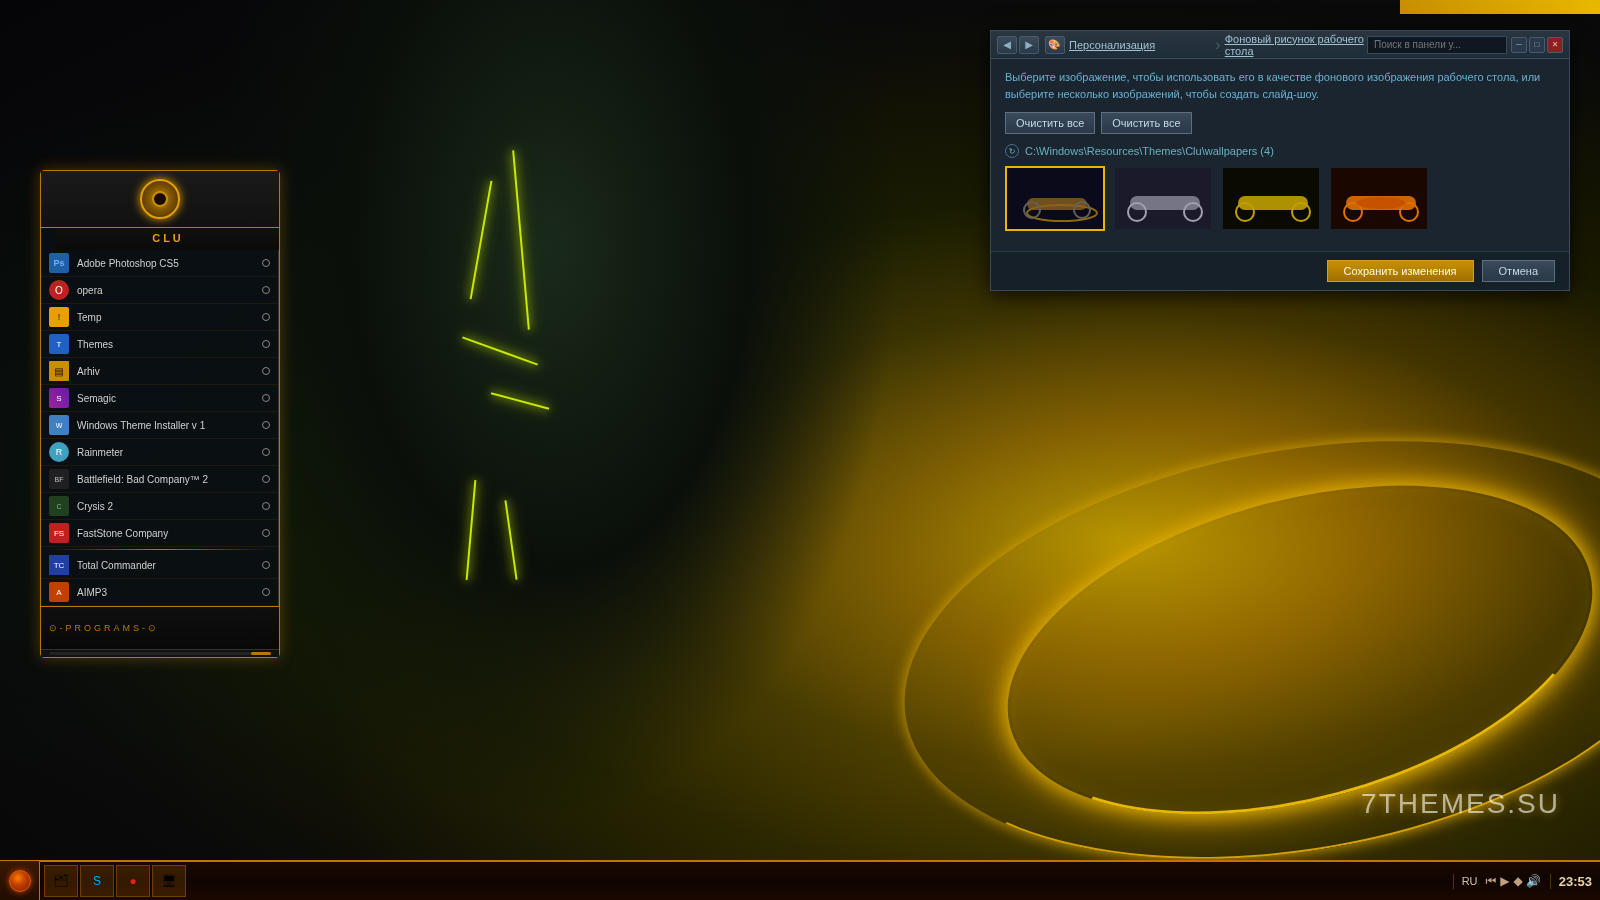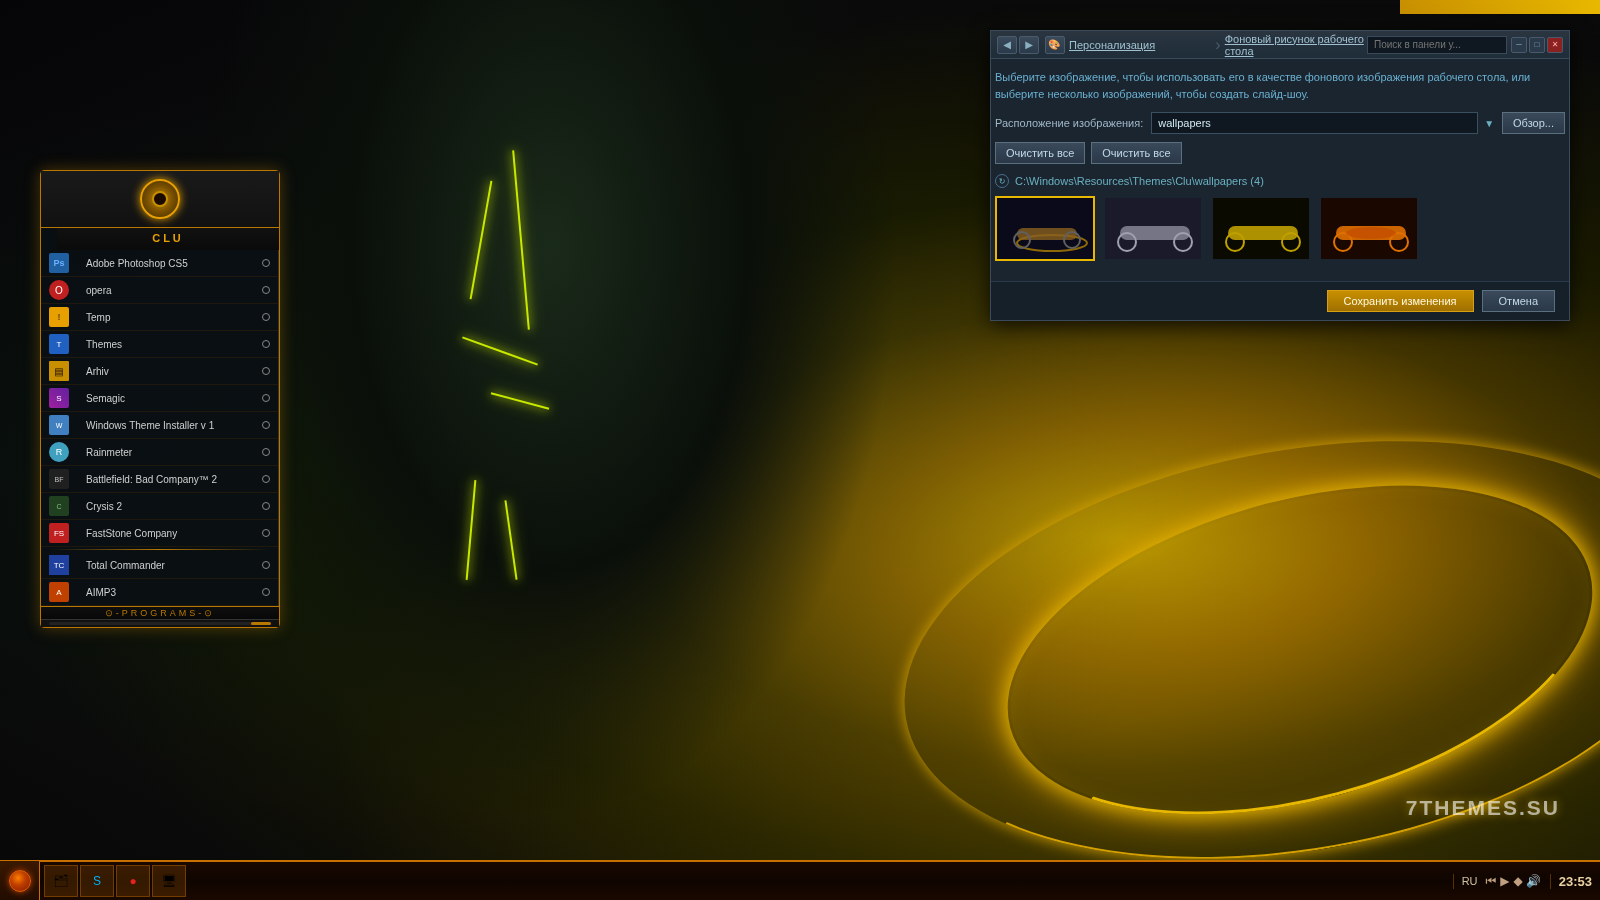--- a/index.html
+++ b/index.html
@@ -57,22 +57,22 @@
       transform: rotate(-10deg);
       border-color: transparent transparent #d4a000 transparent;
     }
 
     
     .watermark {
       position: absolute;
       bottom: 80px;
       right: 40px;
       color: rgba(255,255,255,0.6);
-      font-size: 21px;
-      font-weight: bold;
+      font-size: 28px;
+      font-weight: normal;
       letter-spacing: 2px;
       z-index: 2;
       text-shadow: 0 0 10px rgba(255,200,0,0.5);
     }
 
     
     .launcher {
       position: absolute;
       left: 40px;
       top: 170px;
@@ -137,21 +137,21 @@
       display: flex;
       align-items: center;
       padding: 3px 8px;
       cursor: pointer;
       border-bottom: 1px solid rgba(80,50,0,0.3);
     }
 
     .app-icon {
       width: 20px;
       height: 20px;
-      margin-right: 17px;
+      margin-right: 8px;
       display: flex;
       align-items: center;
       justify-content: center;
       font-size: 12px;
       flex-shrink: 0;
     }
 
     .app-name {
       color: #d0d0d0;
       font-size: 10px;
@@ -185,22 +185,21 @@
       border-bottom: 1px solid rgba(80,50,0,0.2);
     }
 
     .menu-item.active {
       color: #e8b800;
     }
 
     .launcher-footer {
       background: linear-gradient(180deg, #0f0f0f 0%, #080808 100%);
       border-top: 1px solid #b87800;
-      padding: 1px 8px;
-      text-align: center;
+      padding: 16px 8px;
     }
 
     .programs-label {
       color: #b87800;
       font-size: 9px;
       letter-spacing: 3px;
     }
 
     .launcher-scrollbar {
       height: 8px;
@@ -320,21 +319,21 @@
       justify-content: center;
       font-size: 8px;
       cursor: pointer;
     }
 
     .win-btn-min { background: #2a3a4a; color: #8ab0c0; }
     .win-btn-max { background: #2a3a4a; color: #8ab0c0; }
     .win-btn-close { background: #8a2020; color: #ffaaaa; }
 
     .panel-body {
-      padding: 10px 4px;
+      padding: 10px 14px;
     }
 
     .panel-description {
       color: #6ab0d0;
       font-size: 11px;
       line-height: 1.5;
       margin-bottom: 10px;
     }
 
     .panel-row {
@@ -748,26 +747,20 @@
       <div class="win-btn win-btn-min">─</div>
       <div class="win-btn win-btn-max">□</div>
       <div class="win-btn win-btn-close">✕</div>
     </div>
   </div>
 
   <div class="panel-body">
     <div class="panel-description">Выберите изображение, чтобы использовать его в качестве фонового изображения рабочего стола, или
 выберите несколько изображений, чтобы создать слайд-шоу.</div>
 
-    <div class="panel-row">
-      <span class="panel-label">Расположение изображения:</span>
-      <input class="panel-input" type="text" value="wallpapers" style="">
-      <span class="panel-dropdown-arrow">▼</span>
-      <button class="panel-btn">Обзор...</button>
-    </div>
 
     <div class="panel-btn-row">
       <button class="panel-btn">Очистить все</button>
       <button class="panel-btn">Очистить все</button>
     </div>
 
     <div class="panel-folder-path">
       <div class="folder-refresh">↻</div>
       <span class="folder-path-text">C:\Windows\Resources\Themes\Clu\wallpapers (4)</span>
     </div>

